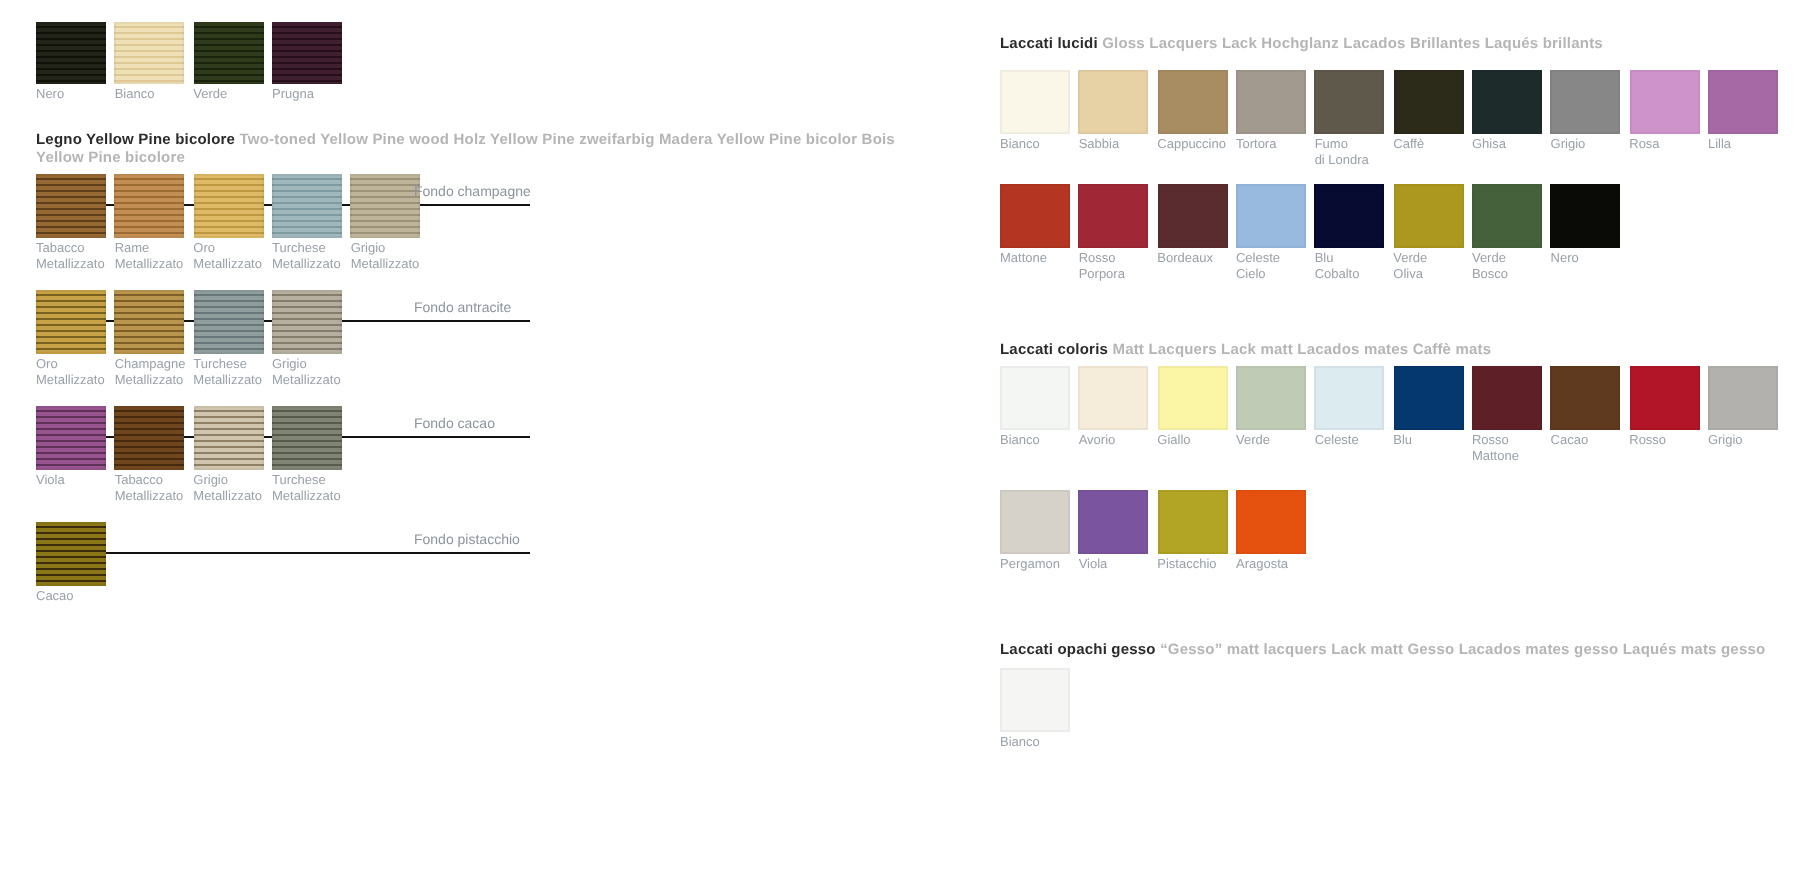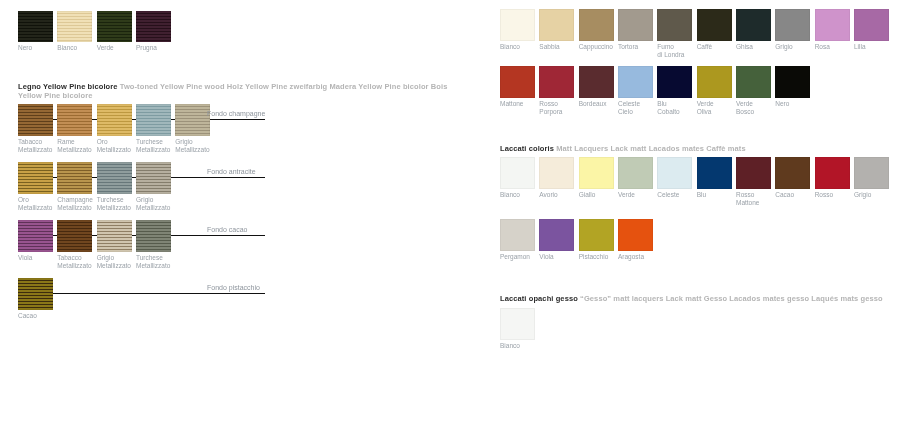--- a/index.html
+++ b/index.html
@@ -24,21 +24,21 @@
   .swatch-label{
     margin-top:2px;width:44px;font-size:6.5px;line-height:8px;
     color:#9aa1a8;white-space:pre-line;letter-spacing:0px;
   }
   .leader-line{position:absolute;left:35px;width:212px;top:15px;height:1px;background:#111111;z-index:0;}
   .fondo-label{position:absolute;left:189px;top:6px;font-size:7px;line-height:8px;color:#8d949c;z-index:2;white-space:nowrap;}
 
   
   .sec-yellow-pine-colore .sec-header{margin-top:17px;}
   .sec-yellow-pine-colore .swatch-row{margin-top:11px;}
-  .sec-yellow-pine-bicolore .sec-header{margin-top:30px;}
+  .sec-yellow-pine-bicolore .sec-header{margin-top:13px;}
   .sec-yellow-pine-bicolore .swatch-row{margin-top:4px;margin-bottom:8px;height:50px;}
   .sec-yellow-pine-bicolore .swatch-row:first-of-type{margin-top:4px;}
   .sec-noce-canaletto .sec-header{margin-top:37px;}
   .sec-noce-canaletto .swatch-row{margin-top:4px;}
 
   
   .sec-laccati-lucidi .sec-header{margin-top:17px;}
   .sec-laccati-lucidi .row-0{margin-top:9px;height:50px;}
   .sec-laccati-lucidi .row-1{margin-top:7px;height:50px;}
   .sec-laccati-opachi .sec-header{margin-top:28px;}
@@ -154,20 +154,21 @@
         <div class="fondo-label">Fondo pistacchio</div>
         <div class="swatch-cell">
           <div class="swatch-box" style="background: repeating-linear-gradient(rgb(138, 119, 24) 0px, rgb(138, 119, 24) 2px, rgb(60, 44, 13) 2px, rgb(60, 44, 13) 3px);"></div>
           <div class="swatch-label">Cacao</div>
         </div>
       </div>
     </div>
   </div>
 <div class="col col-right" id="col-right">
     <div class="section sec-laccati-lucidi">
+      <div class="sec-header"><span class="sec-title">Laccati lucidi</span> <span class="sec-subtitle">Gloss Lacquers Lack Hochglanz Lacados Brillantes Laqués brillants</span></div>
       <div class="swatch-row row-0 lacquer">
         <div class="swatch-cell">
           <div class="swatch-box" style="background: rgb(250, 246, 232);"></div>
           <div class="swatch-label">Bianco</div>
         </div>
         <div class="swatch-cell">
           <div class="swatch-box" style="background: rgb(230, 210, 164);"></div>
           <div class="swatch-label">Sabbia</div>
         </div>
         <div class="swatch-cell">

